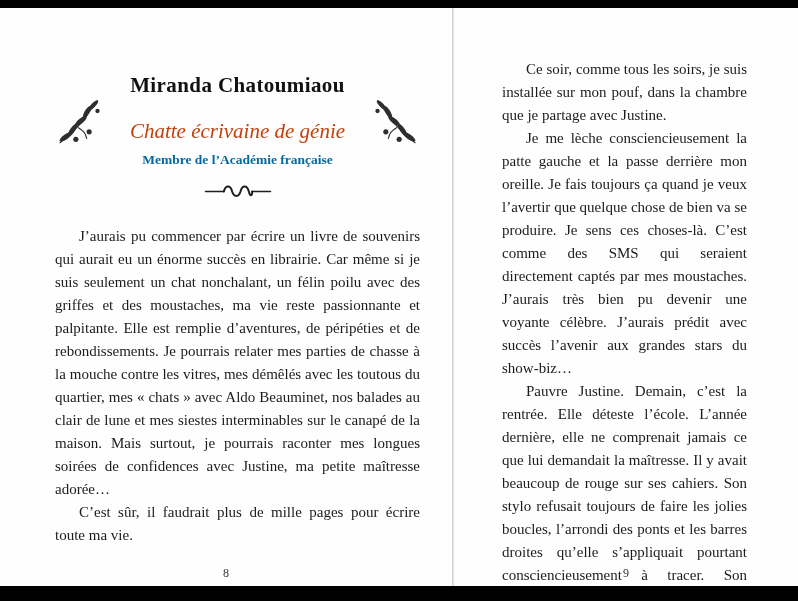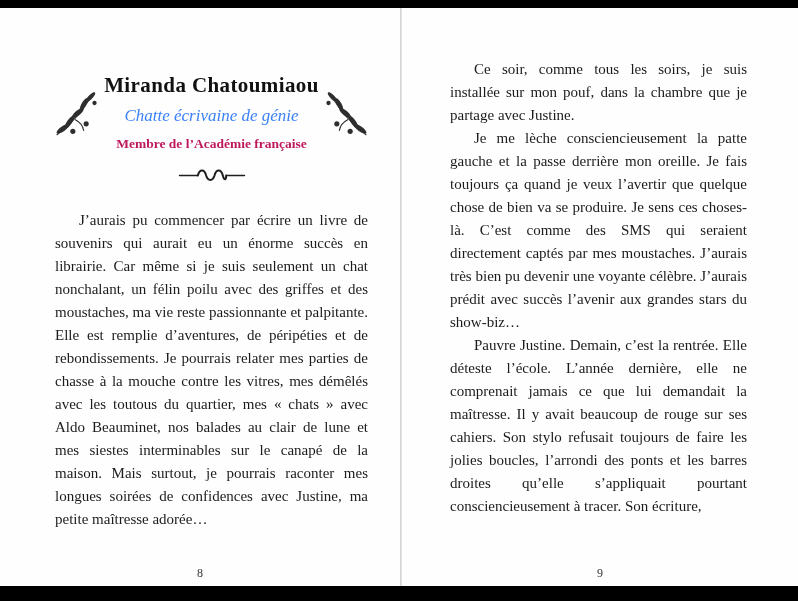--- a/index.html
+++ b/index.html
@@ -20,21 +20,21 @@
   .bar.bottom { bottom: 0; height: 15px; }
 
   .pages {
     position: absolute;
     top: 8px; bottom: 15px; left: 0; right: 0;
     display: flex;
     background: #fefefe;
   }
 
   .page { position: relative; height: 100%; color: #1b1b1b; }
-  .page.left  { width: 400px; padding: 0 32px 0 55px; }
+  .page.left  { width: 452px; padding: 0 32px 0 55px; }
   .gutter { width: 2px; background: linear-gradient(to right, #cfcfcf, #e9e9e9); }
   .page.right { flex: 1; padding: 50px 51px 0 48px; }
 
   
   .title-block {
     margin-top: 64px;
     display: flex;
     align-items: center;
     justify-content: center;
     gap: 2px;
@@ -44,32 +44,32 @@
   .title-texts { flex: 1 1 auto; text-align: center; }
   .book-title {
     font-size: 21px;
     font-weight: 700;
     letter-spacing: 0.4px;
     line-height: 26px;
     color: #111;
     white-space: nowrap;
   }
   .book-subtitle {
-    margin-top: 7px;
+    margin-top: 23px;
     font-style: italic;
-    font-size: 17px;
+    font-size: 21px;
     line-height: 21px;
-    color: #3b82f6;
+    color: #c2410c;
   }
   .book-affiliation {
     margin-top: 9px;
     font-weight: 700;
     font-size: 13.5px;
     line-height: 18px;
-    color: #be185d;
+    color: #0369a1;
   }
 
   .ornament {
     margin: 15px auto 9px auto;
     text-align: center;
     height: 20px;
   }
 
   
   p.body-par {
@@ -150,20 +150,21 @@
         <svg viewBox="0 0 84 18" width="70" height="15" aria-hidden="true">
           <g fill="none" stroke="#1e1e1e" stroke-linecap="round">
             <path d="M3 9 H 25" stroke-width="1.8"></path>
             <path d="M59 9 H 81" stroke-width="1.8"></path>
             <path d="M25 9 c 2 -8 8 -8 10 0 c 2 7 8 7 10 0 c 2 -8 8 -8 10 0 c 1.5 6 4 6 4 0" stroke-width="2.4"></path>
           </g>
         </svg>
       </div>
 
       <p class="body-par">J’aurais pu commencer par écrire un livre de souvenirs qui aurait eu un énorme succès en librairie. Car même si je suis seulement un chat nonchalant, un félin poilu avec des griffes et des moustaches, ma vie reste passionnante et palpitante. Elle est remplie d’aventures, de péripéties et de rebondissements. Je pourrais relater mes parties de chasse à la mouche contre les vitres, mes démêlés avec les toutous du quartier, mes « chats » avec Aldo Beauminet, nos balades au clair de lune et mes siestes interminables sur le canapé de la maison. Mais surtout, je pourrais raconter mes longues soirées de confidences avec Justine, ma petite maîtresse adorée…</p>
+      <p class="body-par">C’est sûr, il faudrait plus de mille pages pour écrire toute ma vie.</p>
 
       <div class="page-number">8</div>
     </div>
 
     <div class="gutter"></div>
 
     <div class="page right">
       <p class="body-par">Ce soir, comme tous les soirs, je suis installée sur mon pouf, dans la chambre que je partage avec Justine.</p>
       <p class="body-par">Je me lèche consciencieusement la patte gauche et la passe derrière mon oreille. Je fais toujours ça quand je veux l’avertir que quelque chose de bien va se produire. Je sens ces choses-là. C’est comme des SMS qui seraient directement captés par mes moustaches. J’aurais très bien pu devenir une voyante célèbre. J’aurais prédit avec succès l’avenir aux grandes stars du show-biz…</p>
       <p class="body-par">Pauvre Justine. Demain, c’est la rentrée. Elle déteste l’école. L’année dernière, elle ne comprenait jamais ce que lui demandait la maîtresse. Il y avait beaucoup de rouge sur ses cahiers. Son stylo refusait toujours de faire les jolies boucles, l’arrondi des ponts et les barres droites qu’elle s’appliquait pourtant consciencieusement à tracer. Son écriture,</p>

